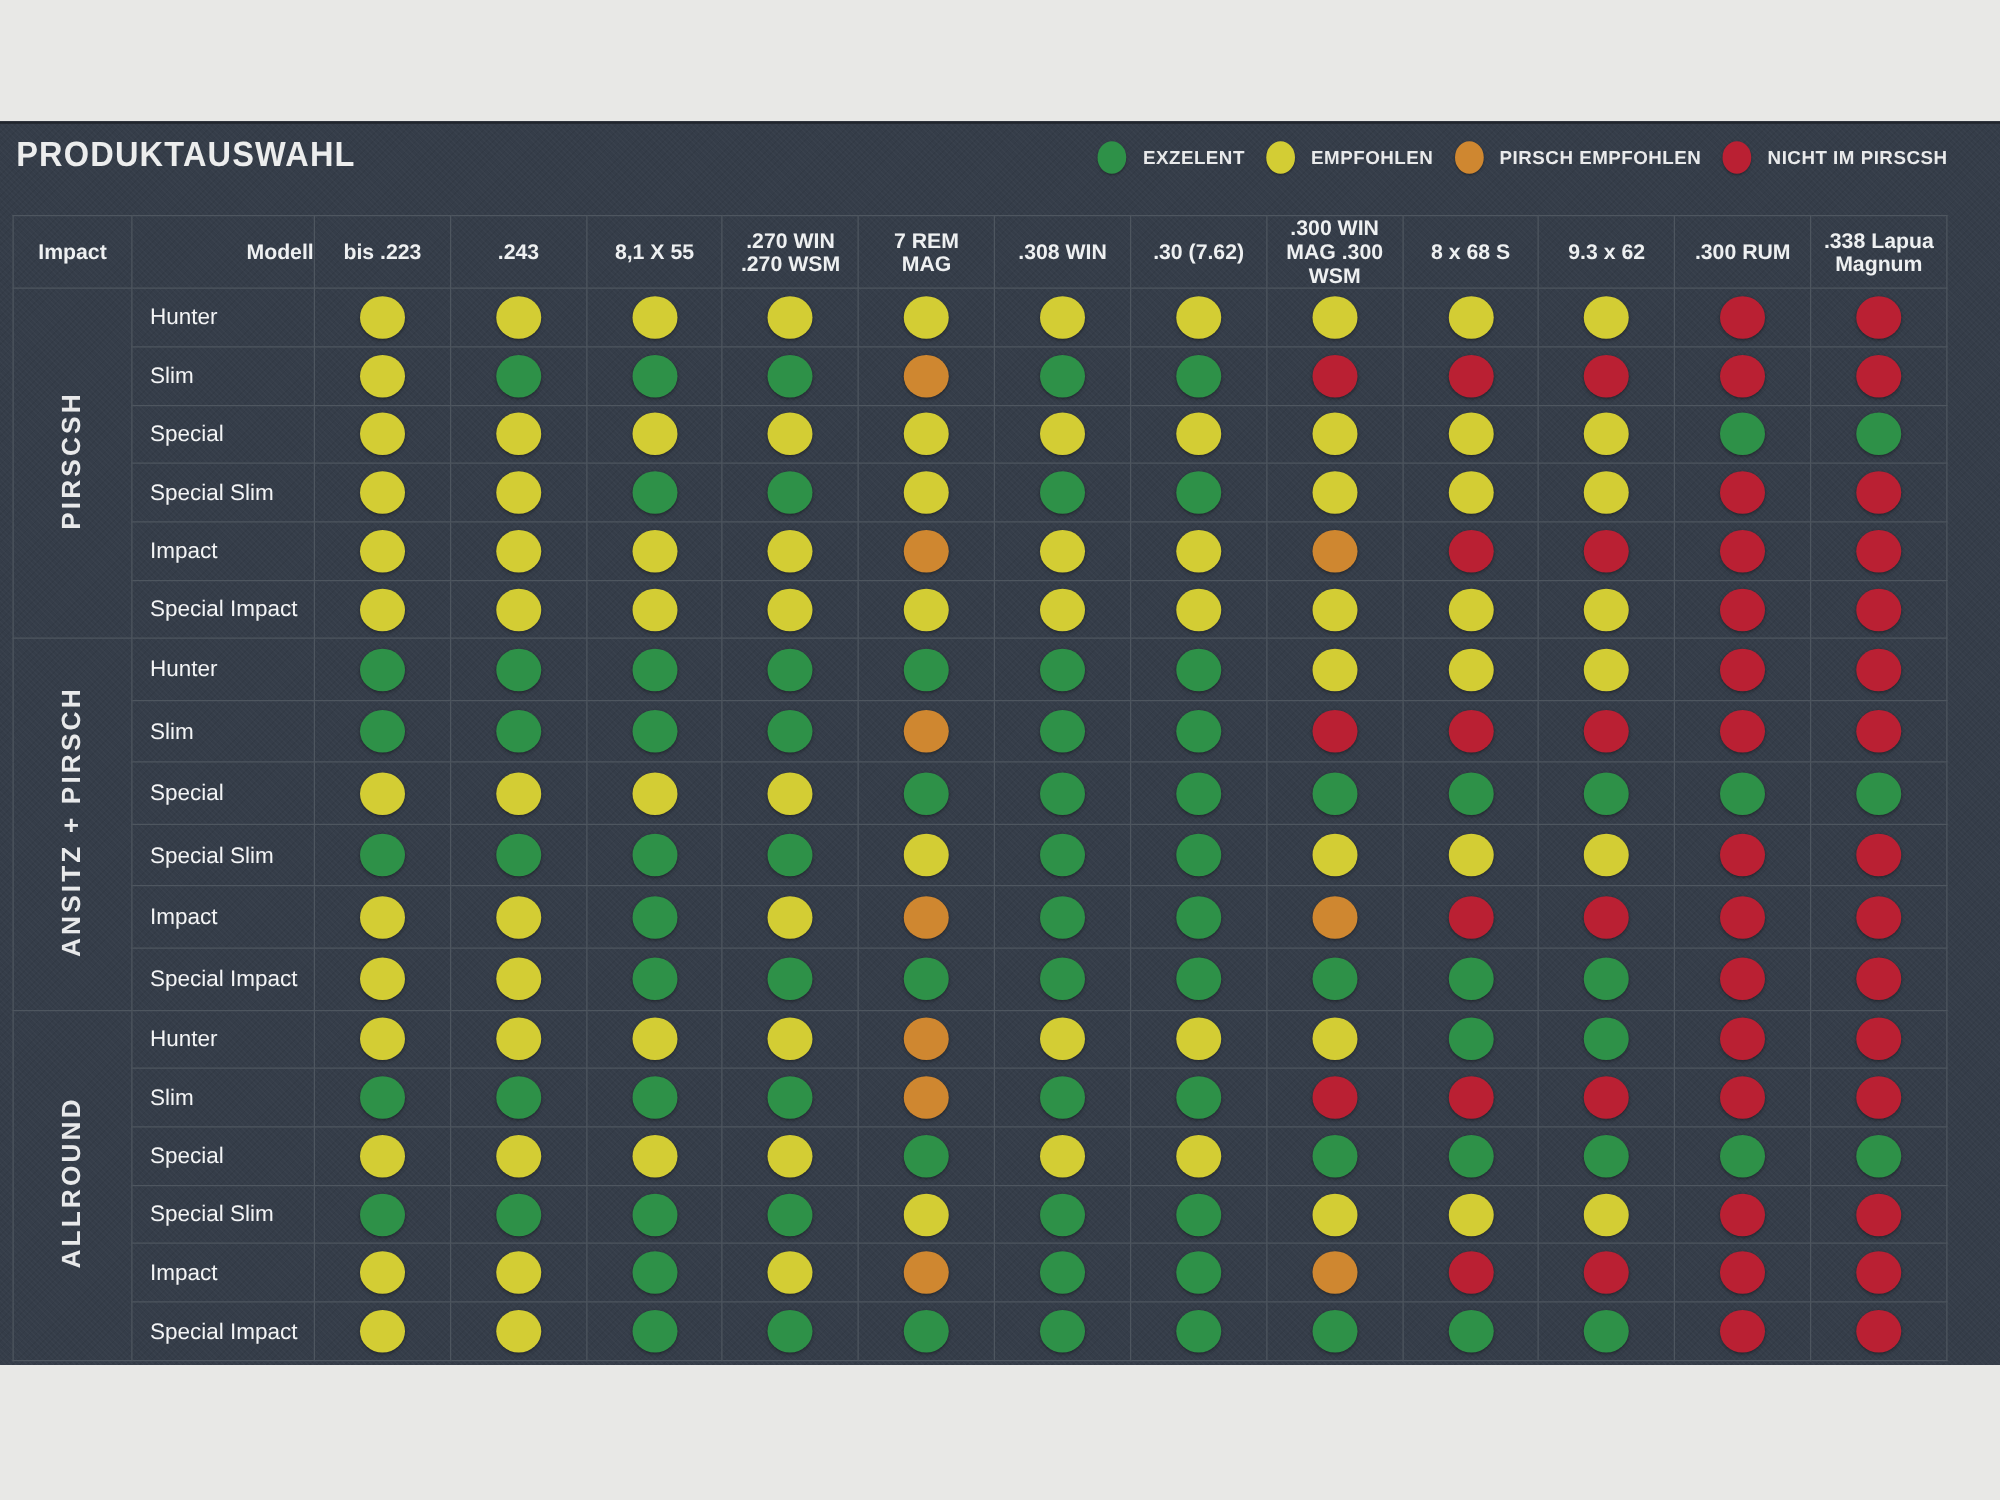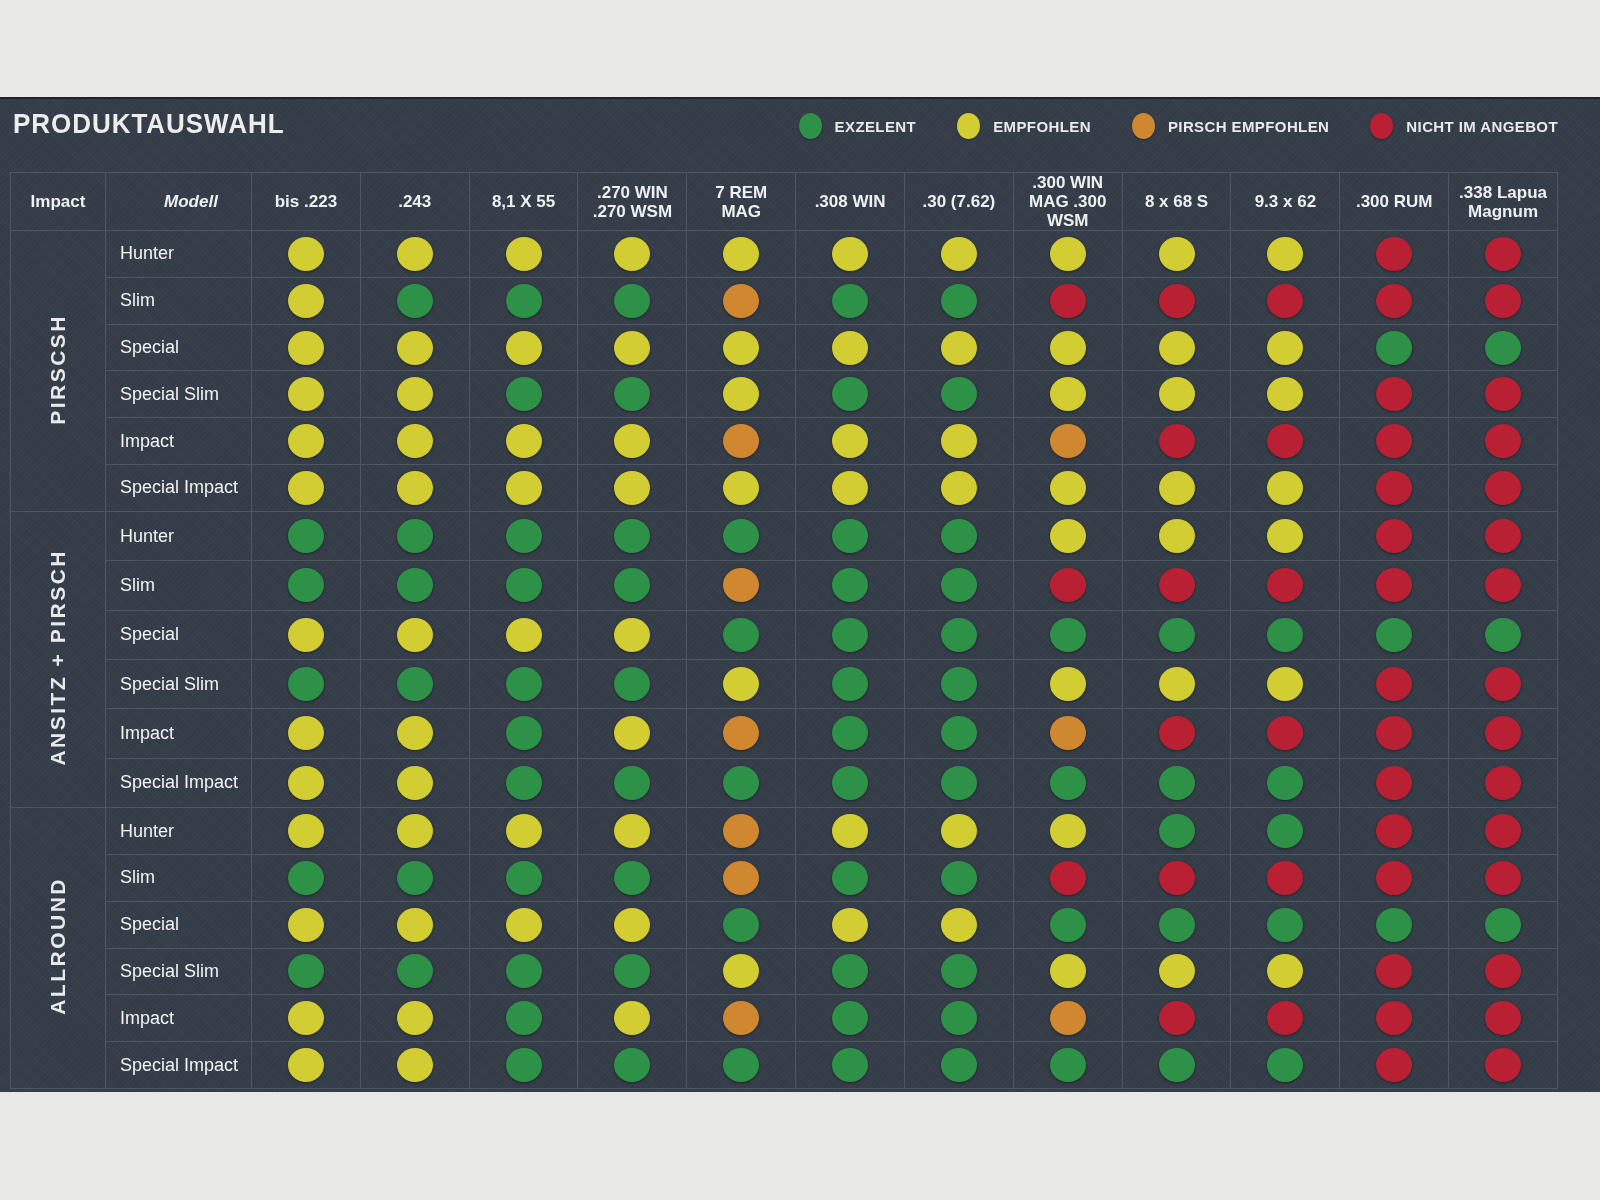--- a/index.html
+++ b/index.html
@@ -16,36 +16,36 @@
       #353d49;
     border-top:2px solid #20252c;
   }
   .title{
     position:absolute;left:13px;top:9px;
     color:#eceded;font-size:28px;font-weight:bold;letter-spacing:1px;
     transform:scaleX(.93);transform-origin:left center;white-space:nowrap;
   }
   .legend{
     position:absolute;right:42px;top:12px;height:30px;
-    display:flex;align-items:center;gap:41px;
+    display:flex;align-items:center;gap:17px;
   }
   .legend-item{display:flex;align-items:center;gap:13px;}
   .legend-dot{width:23px;height:26px;border-radius:50%;box-shadow:0 1px 2px rgba(0,0,0,.35);}
   .legend-label{color:#e9eaeb;font-size:15px;font-weight:bold;letter-spacing:.4px;white-space:nowrap;}
   table.matrix{
     position:absolute;left:10px;top:73px;width:1548px;height:917px;
     border-collapse:collapse;table-layout:fixed;
   }
   .matrix th,.matrix td{border:1px solid #4e565f;padding:0;}
   .matrix thead tr{height:58px;}
   .matrix th{
     color:#eef0f1;font-size:17px;font-weight:bold;text-align:center;
     white-space:pre-line;line-height:1.12;
   }
-  .matrix th.modell-h{text-align:center;padding-left:25px;font-style:italic;}
+  .matrix th.modell-h{text-align:right;padding-left:25px;}
   td.group-cell{text-align:center;vertical-align:middle;}
   .vert-label{
     writing-mode:vertical-rl;transform:rotate(180deg);
     display:inline-block;margin:0 auto;
     color:#e8e9ea;font-weight:bold;font-size:21px;letter-spacing:2.5px;white-space:nowrap;
   }
   td.model-cell{
     color:#f3f4f5;font-size:18px;text-align:left;padding-left:14px;white-space:nowrap;
   }
   td.rating-cell{text-align:center;vertical-align:middle;}
@@ -67,21 +67,21 @@
       <div class="legend-item">
         <span class="legend-dot" style="background: rgb(211, 205, 52);"></span>
         <span class="legend-label">EMPFOHLEN</span>
       </div>
       <div class="legend-item">
         <span class="legend-dot" style="background: rgb(207, 135, 48);"></span>
         <span class="legend-label">PIRSCH EMPFOHLEN</span>
       </div>
       <div class="legend-item">
         <span class="legend-dot" style="background: rgb(186, 32, 51);"></span>
-        <span class="legend-label">NICHT IM ANGEBOT</span>
+        <span class="legend-label">NICHT IM PIRSCSH</span>
       </div>
     </div>
   <table class="matrix">
     <colgroup>
       <col style="width:95px">
         <col style="width:146px">
     </colgroup>
     <thead>
       <tr>
           <th>Impact</th>

